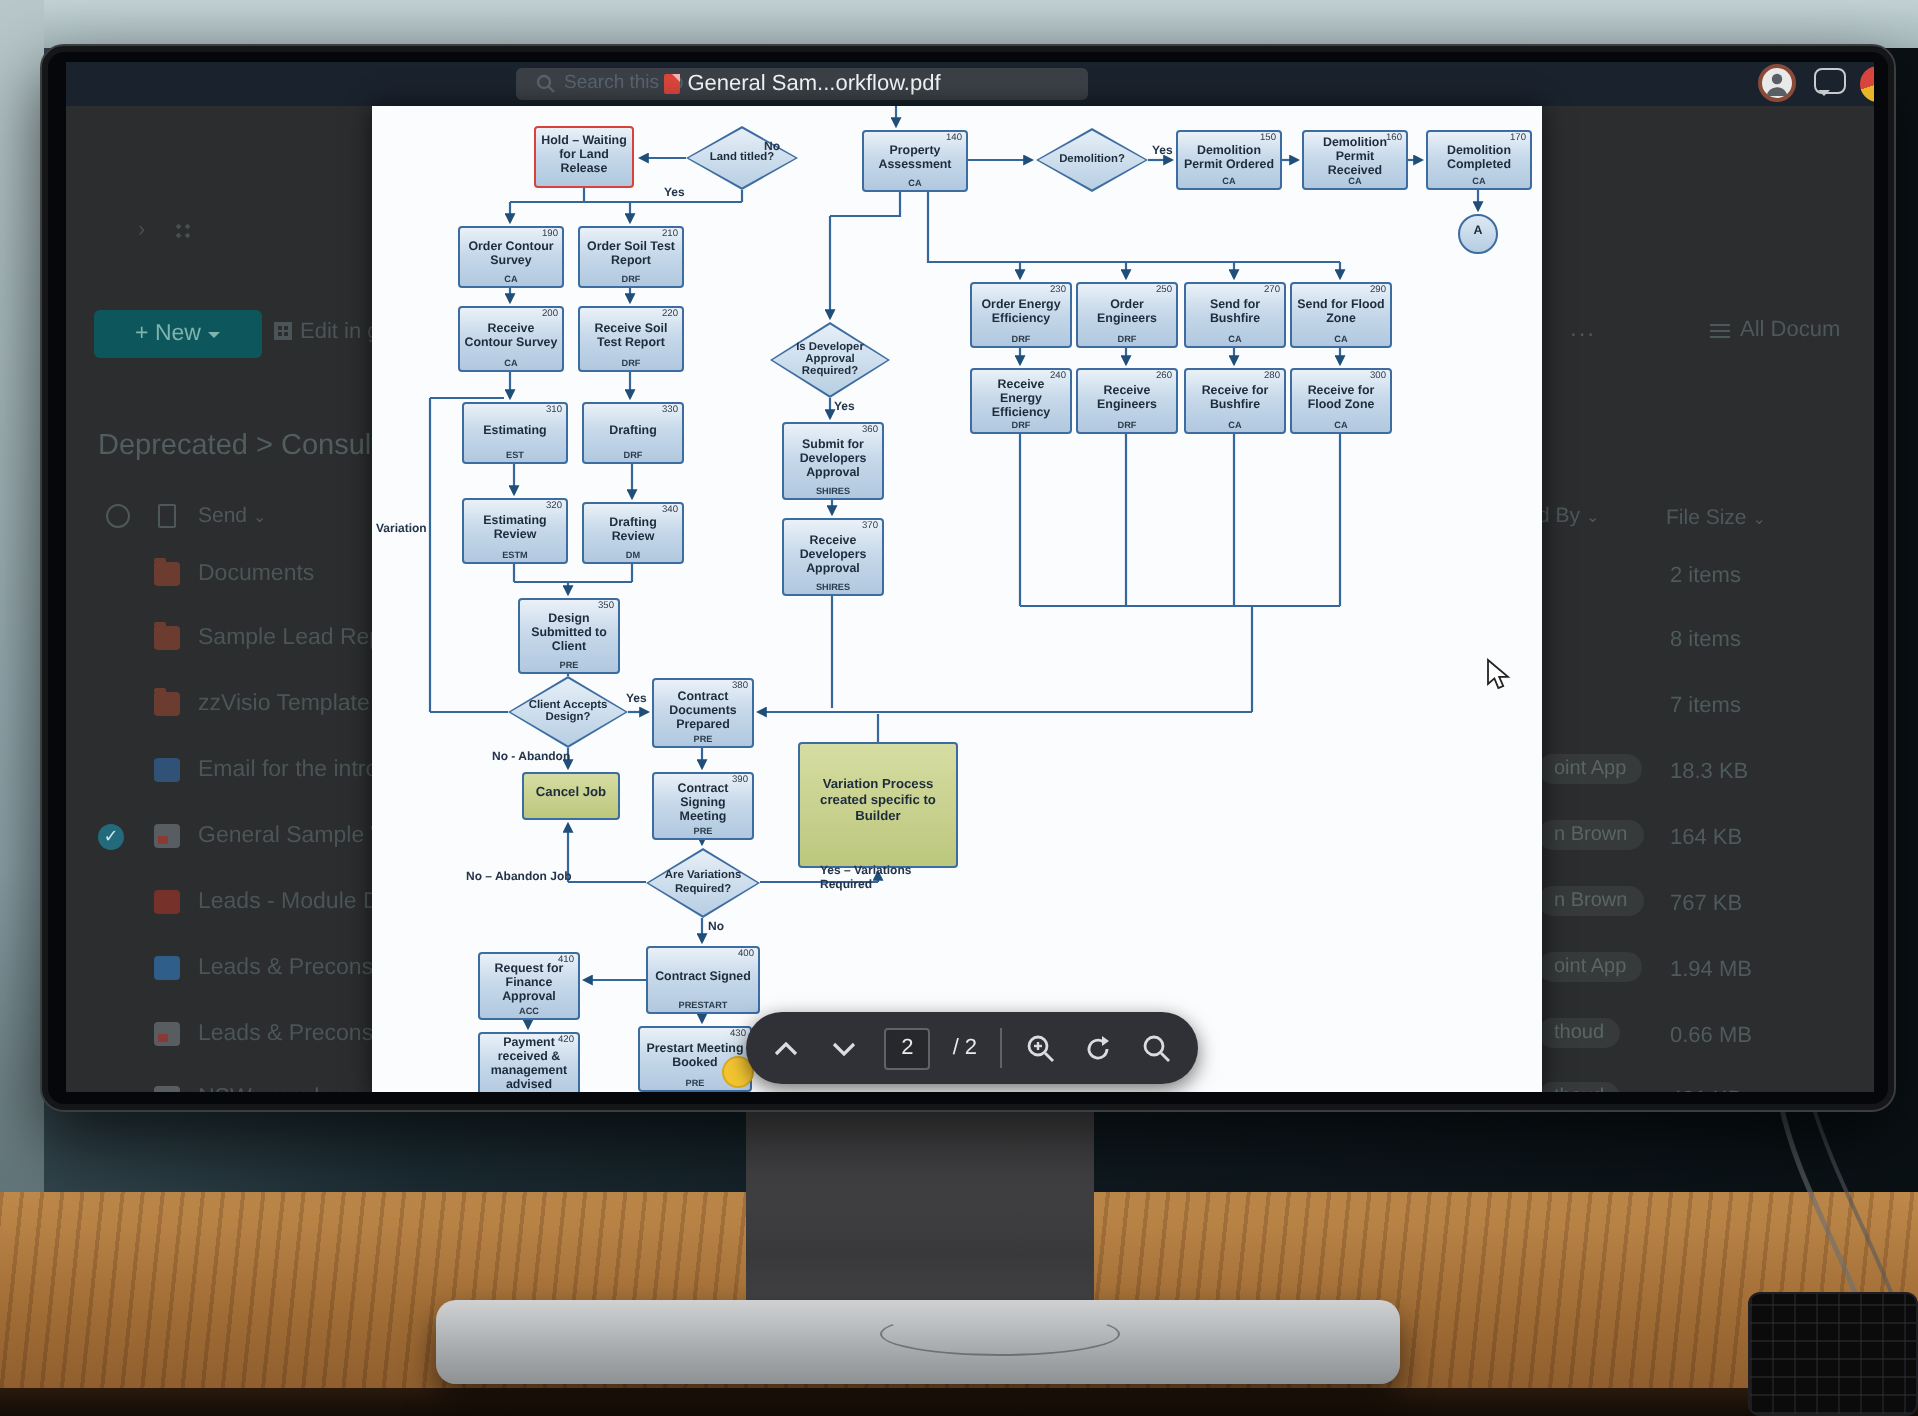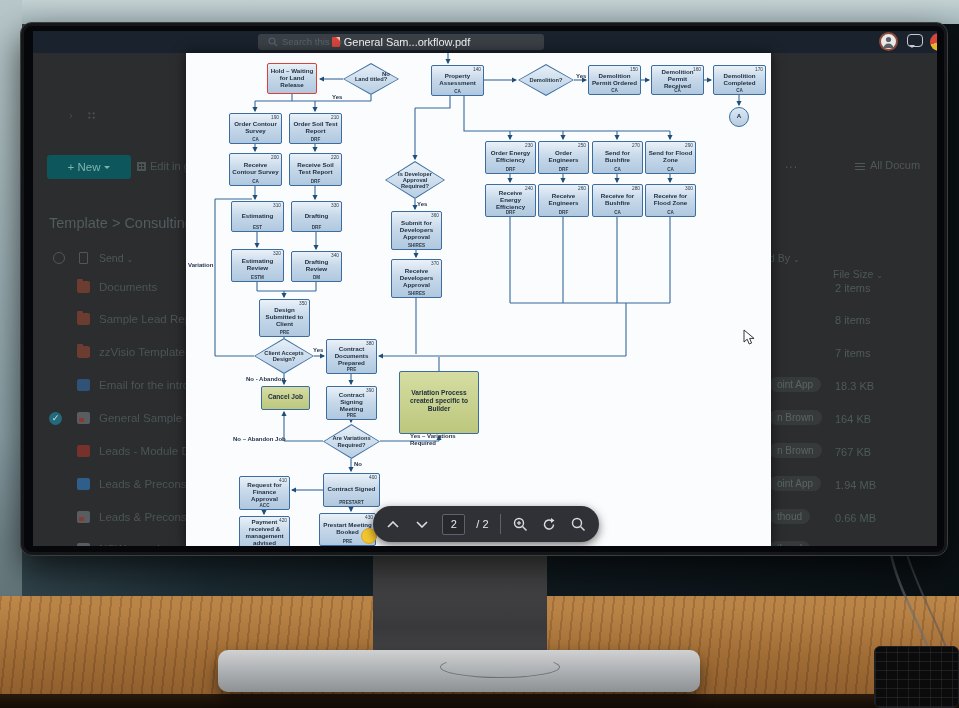--- a/index.html
+++ b/index.html
@@ -66,21 +66,21 @@
     font-size:11px; color:#4b5557; }
   #grid-glyph { display:inline-block; width:9px; height:9px; border:1px solid #4b5557; margin-right:4px;
     background-image:linear-gradient(#4b5557 1px,transparent 1px),linear-gradient(90deg,#4b5557 1px,transparent 1px);
     background-size:3px 3px; vertical-align:-1px; }
   #breadcrumb { position:absolute; left:16px; top:162px; font-size:14.5px; color:#525d60; white-space:nowrap; }
   #list-header { position:absolute; left:0; top:198px; width:904px; height:16px; font-size:10.5px; color:#4e585a; }
   #sel-circle { position:absolute; left:20px; top:1px; width:12px; height:12px; border:1px solid #4e585a; border-radius:50%; }
   #doc-col-glyph { position:absolute; left:46px; top:1px; width:9px; height:12px; border:1px solid #4e585a; border-radius:1px; }
   #col-name { position:absolute; left:66px; top:1px; }
   #col-by { position:absolute; left:736px; top:1px; }
-  #col-size { position:absolute; left:800px; top:17px; }
+  #col-size { position:absolute; left:800px; top:2px; }
   #col-de { position:absolute; left:908px; top:1px;margin-left:16px; }
   .caret-s { font-size:8px; }
   #ellipsis-btn { position:absolute; left:752px; top:104px; font-size:12px; color:#4e585a; letter-spacing:1px; }
   #view-selector { position:absolute; left:822px; top:106px; font-size:11px; color:#4e585a; white-space:nowrap; }
   #view-lines { display:inline-block; width:10px; height:8px; margin-right:5px;
     background-image:repeating-linear-gradient(0deg,#4e585a 0 1px,transparent 1px 3px); vertical-align:-1px; }
 
   .lrow { position:absolute; height:18px; }
   .rname { position:absolute; left:66px; top:1px; font-size:11.5px; color:#4b5557; white-space:nowrap; }
   .fic { position:absolute; left:44px; top:1px; width:13px; height:12px; border-radius:2px; }
@@ -183,21 +183,21 @@
 
         <div id="new-btn">
           <span>+ New</span>
           <span id="new-caret"></span>
         </div>
         <div id="edit-grid">
           <span id="grid-glyph"></span><span>Edit in grid</span>
         </div>
 
         <div id="breadcrumb">
-          <span>Template</span>
+          <span>Deprecated</span>
           <span>&gt;</span>
           <span>Consulting</span>
         </div>
 
         <div id="list-header">
           <span id="sel-circle"></span>
           <span id="doc-col-glyph"></span>
           <span id="col-name"><span>Send</span> <span class="caret-s">⌄</span></span>
           <span id="col-by"><span>d By</span> <span class="caret-s">⌄</span></span>
           <span id="col-size"><span>File Size</span> <span class="caret-s">⌄</span></span>

